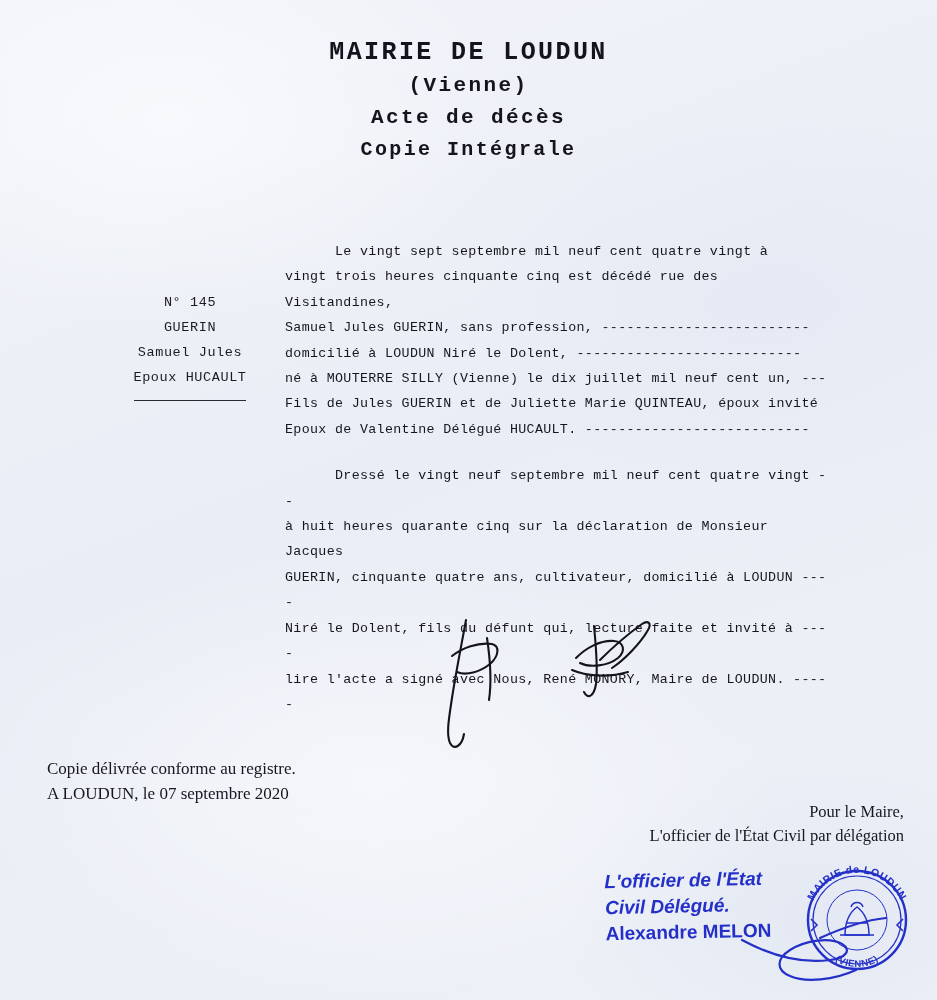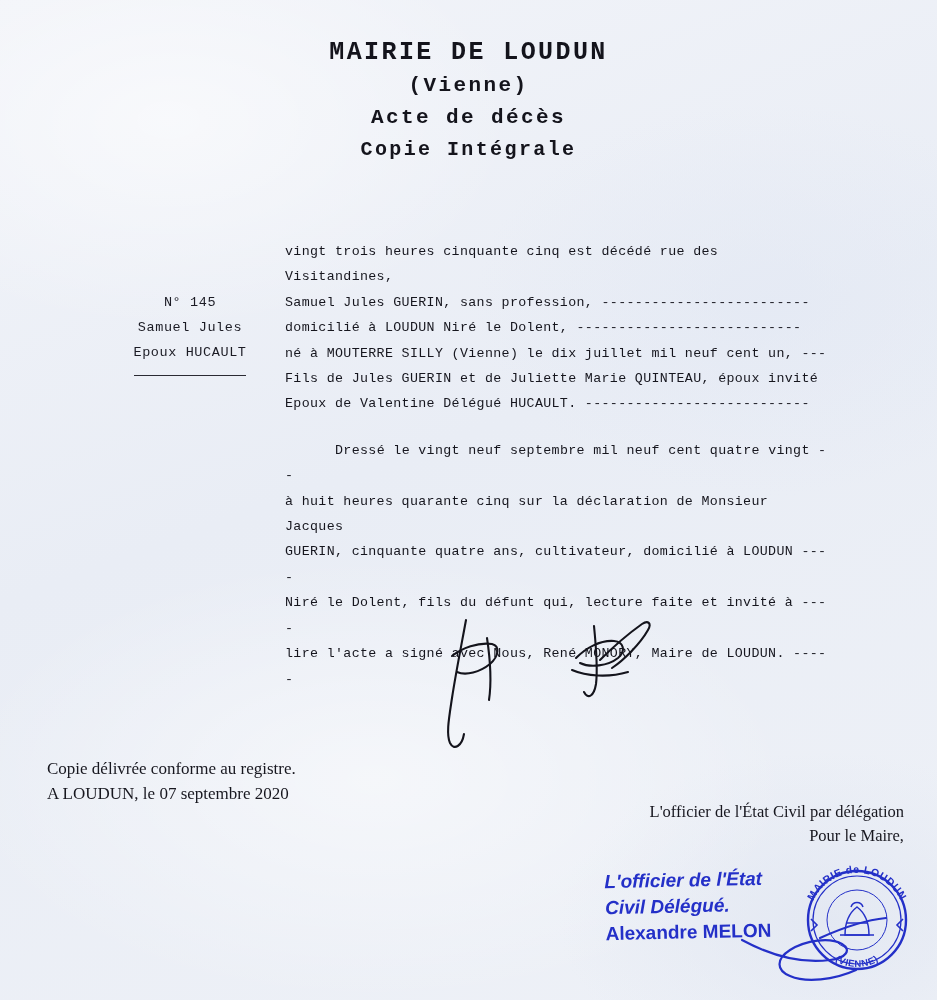--- a/index.html
+++ b/index.html
@@ -168,26 +168,28 @@
 
   <div class="header">
     <div class="line h-title">MAIRIE DE LOUDUN</div>
     <div class="line h-sub">(Vienne)</div>
     <div class="line h-sub">Acte de décès</div>
     <div class="line h-sub2">Copie Intégrale</div>
   </div>
 
   <div class="margin-block">
     <div>N° 145</div>
+    <div>GUERIN</div>
     <div>Samuel Jules</div>
     <div>Epoux HUCAULT</div>
     <div class="rule"></div>
   </div>
 
   <div class="body-block">
+    <p class="indent-first">Le vingt sept septembre mil neuf cent quatre vingt à</p>
     <p>vingt trois heures cinquante cinq est décédé rue des Visitandines,</p>
     <p>Samuel Jules GUERIN, sans profession, -------------------------</p>
     <p>domicilié à LOUDUN Niré le Dolent, ---------------------------</p>
     <p>né à MOUTERRE SILLY (Vienne) le dix juillet mil neuf cent un, ---</p>
     <p>Fils de Jules GUERIN et de Juliette Marie QUINTEAU, époux invité</p>
     <p>Epoux de Valentine Délégué HUCAULT. ---------------------------</p>
     <div class="para-gap"></div>
     <p class="indent-first">Dressé le vingt neuf septembre mil neuf cent quatre vingt --</p>
     <p>à huit heures quarante cinq sur la déclaration de Monsieur Jacques</p>
     <p>GUERIN, cinquante quatre ans, cultivateur, domicilié à LOUDUN ----</p>
@@ -212,22 +214,22 @@
       <path d="M820 930 C 842 920, 866 912, 886 910"></path>
     </g>
   </svg>
 
   <div class="footer-left">
     <div>Copie délivrée conforme au registre.</div>
     <div>A LOUDUN, le 07 septembre 2020</div>
   </div>
 
   <div class="footer-right">
+    <div>Pour le Maire,</div>
     <div>L'officier de l'État Civil par délégation</div>
-    <div>Pour le Maire,</div>
   </div>
 
   <div class="stamp-text">
     <div>L'officier de l'État</div>
     <div>Civil Délégué.</div>
     <div class="l3">Alexandre MELON</div>
   </div>
 
   <svg class="stamp-round" viewBox="0 0 125 110">
     <defs>

